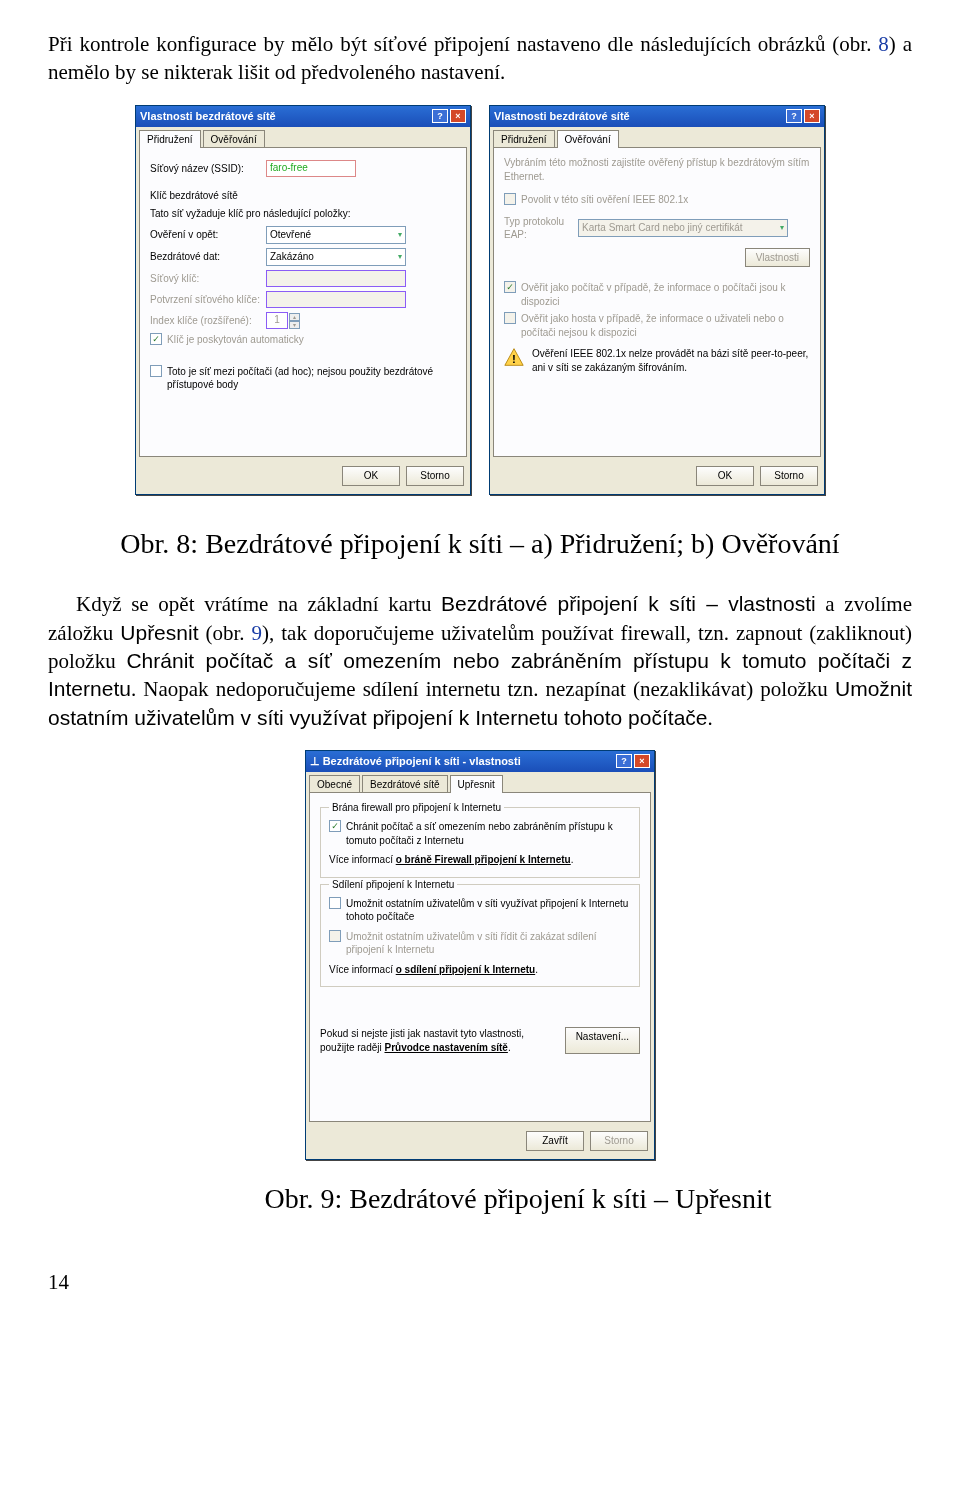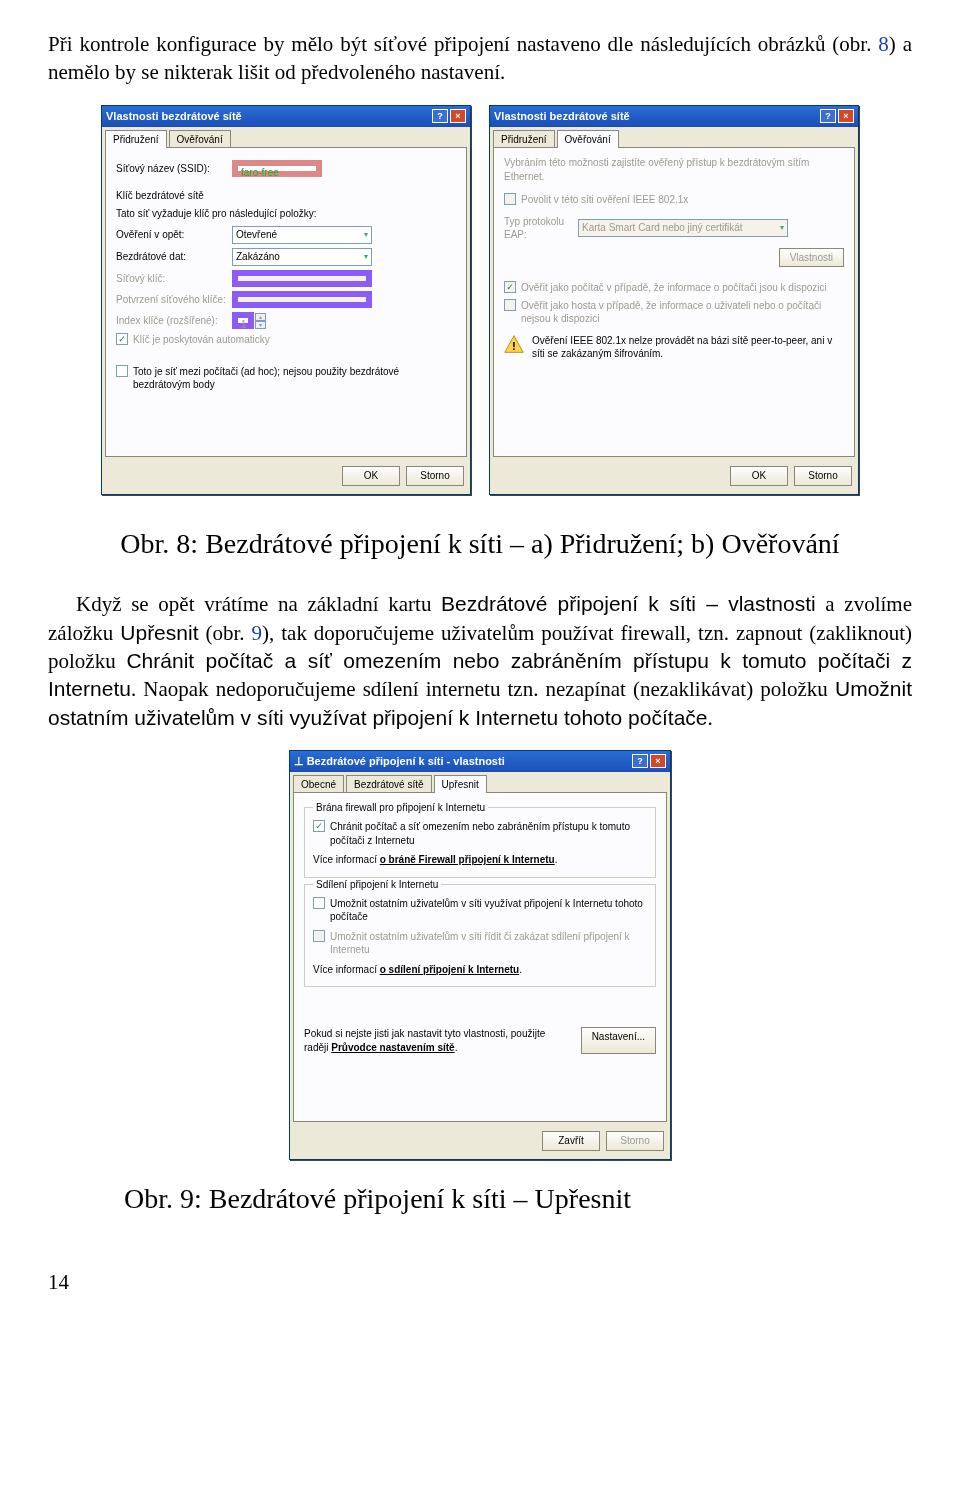--- a/index.html
+++ b/index.html
@@ -2,32 +2,32 @@
 <html><head>
 <meta charset="utf-8">
 <style>
   * { box-sizing:border-box; margin:0; padding:0; }
   body { font-family:"Times New Roman", serif; background:#fff; width:960px; margin:0 auto; padding:30px 48px 20px 48px; color:#000; font-size:21px; line-height:1.35; }
   .para { text-align:justify; margin-bottom:18px; }
   .para-ind { text-indent:28px; }
   .sf { font-family:Arial, Helvetica, sans-serif; }
   .refnum { color:#1a3da6; }
   .dialogs-row { display:flex; gap:18px; justify-content:center; margin:10px 0 30px 0; }
-  .xp-dialog { font-family:Tahoma, Arial, sans-serif; font-size:10px; color:#000; background:#ece9d8; border:1px solid #003c74; width:370px; position:relative; box-shadow:1px 1px 0 #444; }
+  .xp-dialog { font-family:Tahoma, Arial, sans-serif; font-size:10px; color:#000; background:#ece9d8; border:1px solid #003c74; width:336px; position:relative; box-shadow:1px 1px 0 #444; }
   .titlebar { background:linear-gradient(#2a6ed5,#1a4eb8); color:#fff; padding:3px 4px; display:flex; align-items:center; justify-content:space-between; font-size:11px; font-weight:bold; }
   .titlebar .tb-right { display:flex; gap:2px; }
   .tb-btn { width:16px; height:14px; background:#d44828; border:1px solid #fff; display:flex; align-items:center; justify-content:center; font-size:9px; color:#fff; font-weight:bold; }
   .tb-btn.help { background:#3b6fd6; }
   .tabs { display:flex; background:#ece9d8; margin-top:2px; padding-left:3px; }
   .tab { border:1px solid #8a867a; border-bottom:none; background:#ece9d8; padding:2px 7px; font-size:10px; margin-right:2px; position:relative; top:1px; }
   .tab.active { background:#fcfcfe; z-index:2; }
   .panel { background:#fcfcfe; border:1px solid #8a867a; margin:0 3px 3px 3px; padding:8px 10px 10px 10px; min-height:310px; position:relative; }
   .formrow { display:flex; align-items:center; margin:4px 0; gap:6px; }
   .formrow label { flex:0 0 110px; font-size:10px; }
-  .xpinput { border:6px solid #8b5cf6; background:#fff; height:17px; font-size:10px; padding:0 3px; }
+  .xpinput { border:1px solid #8b5cf6; background:#fff; height:17px; font-size:10px; padding:0 3px; }
   .xpselect { border:1px solid #7f9db9; background:#fff; height:18px; font-size:10px; padding:0 3px; display:flex; align-items:center; justify-content:space-between; }
   .xpselect .chev { color:#4a6; font-size:8px; }
   .disabled { color:#9e9a91; }
   .chkrow { display:flex; align-items:flex-start; gap:5px; margin:4px 0; font-size:10px; }
   .chk { width:12px; height:12px; border:1px solid #7f9db9; background:#fff; flex:none; display:flex; align-items:center; justify-content:center; font-size:9px; color:#2a7a2a; }
   .groupbox { border:1px solid #d0ccc0; margin:6px 0; padding:8px 8px 10px 8px; position:relative; }
   .groupbox .legend { position:absolute; top:-7px; left:8px; background:#fcfcfe; padding:0 3px; font-size:10px; }
   .btnbar { display:flex; justify-content:flex-end; gap:6px; padding:6px 6px 8px 0; }
   .xpbtn { border:1px solid #8a867a; background:linear-gradient(#fdfdfd,#ece9d8); font-size:10px; padding:2px 10px; min-width:58px; text-align:center; font-family:Tahoma, Arial, sans-serif; }
   .xpbtn.disabled { color:#9e9a91; }
@@ -102,21 +102,21 @@
               <span>▾</span>
             </div>
         </div>
       </div>
       <div class="chkrow disabled">
         <div class="chk">✓</div>
         <span>Klíč je poskytován automaticky</span>
       </div>
       <div class="chkrow" style="margin-top:18px;">
         <div class="chk"></div>
-        <span>Toto je síť mezi počítači (ad hoc); nejsou použity bezdrátové bezdrátovým body</span>
+        <span>Toto je síť mezi počítači (ad hoc); nejsou použity bezdrátové přístupové body</span>
       </div>
     </div>
     <div class="btnbar">
       <div class="xpbtn">OK</div>
       <div class="xpbtn">Storno</div>
     </div>
   </div>
 
   <div class="xp-dialog">
     <div class="titlebar">
@@ -172,21 +172,21 @@
 </div>
 
 <p class="caption">Obr. 8: Bezdrátové připojení k síti – a) Přidružení; b) Ověřování</p>
 
 <p class="para para-ind">
   <span>Když se opět vrátíme na základní kartu </span><span class="sf">Bezdrátové připojení k síti – vlastnosti</span><span> a zvolíme záložku </span><span class="sf">Upřesnit</span><span> (obr. </span><span class="refnum">9</span><span>), tak doporučujeme uživatelům používat firewall, tzn. zapnout (zakliknout) položku </span><span class="sf">Chránit počítač a síť omezením nebo zabráněním přístupu k tomuto počítači z Internetu</span><span>. Naopak nedoporučujeme sdílení internetu tzn. nezapínat (nezaklikávat) položku </span><span class="sf">Umožnit ostatním uživatelům v síti využívat připojení k Internetu tohoto počítače</span><span>.</span>
 </p>
 
 <div class="center-block">
 
-  <div class="xp-dialog" style="width:382px;">
+  <div class="xp-dialog" style="width:350px;">
     <div class="titlebar">
       <span>⊥ <span>Bezdrátové připojení k síti - vlastnosti</span></span>
       <div class="tb-right">
         <div class="tb-btn help">?</div>
         <div class="tb-btn">×</div>
       </div>
     </div>
     <div class="tabs">
       <div class="tab">Obecné</div>
       <div class="tab">Bezdrátové sítě</div>
@@ -224,15 +224,15 @@
         <div class="xpbtn">Nastavení...</div>
       </div>
     </div>
     <div class="btnbar">
       <div class="xpbtn">Zavřít</div>
       <div class="xpbtn disabled">Storno</div>
     </div>
   </div>
 </div>
 
-<p class="caption" style="text-align:left;margin-left:76px;">Obr. 9: Bezdrátové připojení k síti – Upřesnit</p>
+<p class="caption" style="text-align:center;margin-left:76px;">Obr. 9: Bezdrátové připojení k síti – Upřesnit</p>
 
 <div class="pagenum">14</div>
 
 </body></html>

